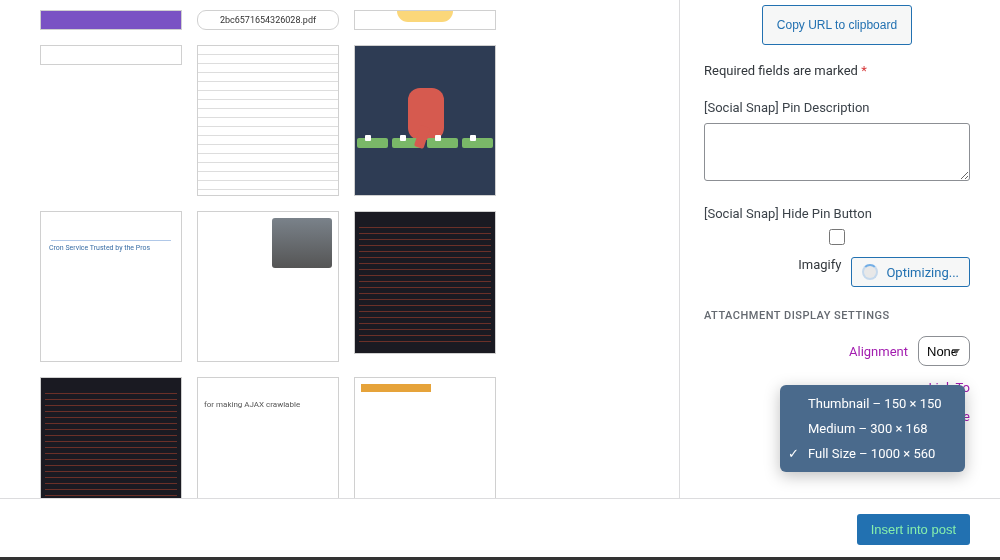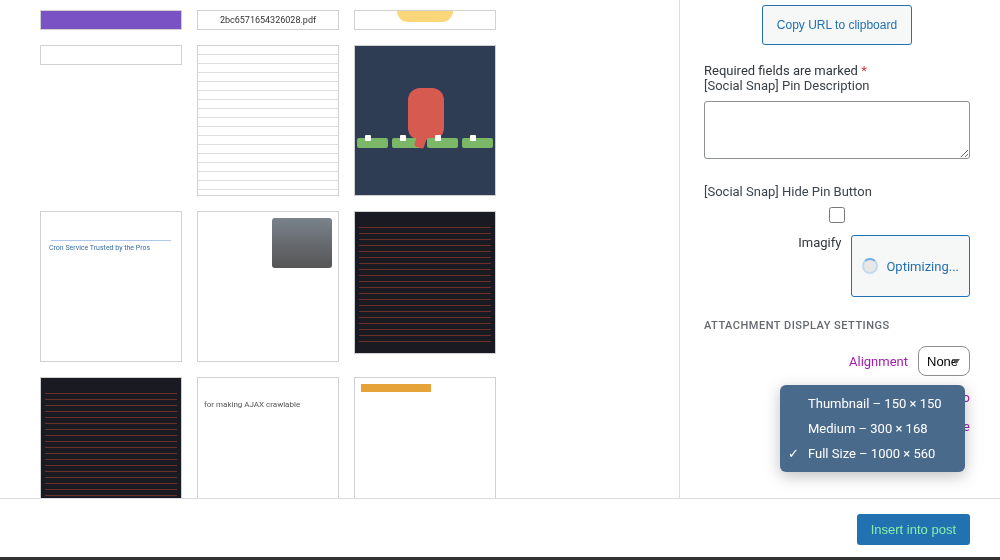--- a/index.html
+++ b/index.html
@@ -5,45 +5,45 @@
   * { box-sizing: border-box; margin: 0; padding: 0; }
   body { font-family: -apple-system, BlinkMacSystemFont, "Segoe UI", Roboto, sans-serif; font-size: 13px; color: #32373c; background: #fff; width: 1000px; height: 560px; overflow: hidden; position: relative; }
   .main { position: absolute; left: 0; top: 0; width: 680px; height: 498px; background: #fff; border-right: 1px solid #dcdcde; overflow: hidden; }
   .grid { padding: 10px 40px 0 40px; display: flex; flex-wrap: wrap; gap: 15px; }
   .thumb { width: 142px; background: #ccc; border: 1px solid #d0d0d0; position: relative; overflow: hidden; }
   .r0 { height: 20px; }
   .r1 { height: 151px; }
   .r2 { height: 143px; }
   .sidebar { position: absolute; right: 0; top: 0; width: 320px; height: 498px; background: #fff; padding: 5px 30px 10px 24px; overflow: hidden; }
   .copy-btn { display: block; margin: 0 auto 18px auto; padding: 12px 14px; color: #2271b1; border: 1px solid #2271b1; border-radius: 3px; background: #f6f7f7; cursor: pointer; font-size: 12px; }
-  .req { font-size: 13px; }
+  .req { font-size: 13px; margin-bottom: 22px; }
   .req .ast { color: #d63638; }
   .label { font-size: 13px; margin-bottom: 8px; color: #3c434a; }
   textarea.pin { width: 100%; height: 58px; border: 1px solid #8c8f94; border-radius: 3px; resize: vertical; margin-bottom: 18px; padding:5px; }
   .hide-row { margin-top:4px; }
   .hide-check { display:flex; justify-content:center; margin:8px 0 12px 0; }
   .hide-check input { width:16px; height:16px; }
   .imagify-row { display:flex; align-items:flex-start; justify-content:flex-end; gap:10px; margin-bottom:22px; }
   .imagify-row .lbl { font-size:13px; }
-  .opt-badge { display:flex; align-items:center; gap:8px; border:1px solid #2271b1; border-radius:3px; padding:22px 10px; color:#2271b1; background:#f6f7f7; font-size:13px; }
+  .opt-badge { display:flex; align-items:center; gap:8px; border:1px solid #2271b1; border-radius:3px; padding:6px 10px; color:#2271b1; background:#f6f7f7; font-size:13px; }
   .opt-badge .spin { width:16px; height:16px; border-radius:50%; border:2px solid #c5d9ed; border-top-color:#72aee6; background:#e8e8e8;}
   .ads-title { font-size:11px; letter-spacing:0.5px; color:#646970; text-transform:uppercase; margin-bottom:14px; font-weight:500;}
   .setting-row { display:flex; align-items:center; justify-content:flex-end; gap:10px; margin-bottom:14px; position:relative;}
   .setting-row .sl { font-size:13px; color:#a21caf; text-align:right;}
   select.sel { width:52px; height:30px; border:1px solid #8c8f94; border-radius:8px; padding:0 8px; font-size:13px; background:#fff; appearance:none;}
   .sel-wrap { position:relative; display:inline-block;}
   .sel-wrap::after { content:""; position:absolute; right:10px; top:13px; width:0;height:0;border-left:4px solid transparent;border-right:4px solid transparent;border-top:5px solid #555; pointer-events:none;}
   .footer { position:absolute; left:0; bottom:0; width:1000px; height:62px; background:#fff; border-top:1px solid #dcdcde; display:flex; align-items:center; justify-content:flex-end; padding-right:30px;}
   .insert-btn { background:#2271b1; color:#86efac; border:none; border-radius:3px; padding:8px 14px; font-size:13px; cursor:pointer;}
   .dropdown { position:absolute; right:35px; top:385px; width:185px; background:#4a6a8c; color:#fff; border-radius:6px; box-shadow:0 4px 16px rgba(0,0,0,0.25); padding:6px 0; z-index:50;}
   .dropdown .item { padding:5px 0 5px 28px; font-size:13px; white-space:nowrap; cursor:pointer; position:relative;}
   .dropdown .item .chk { position:absolute; left:8px; }
   .bottom-line { position:absolute; left:0; bottom:0; width:1000px; height:3px; background:#333;}
   
-  .thumb.t0{background:#7a52c4;} .thumb.t1{background:#fff;display:flex;align-items:center;justify-content:center;font-size:9px;color:#333;text-align:center;padding:2px;} .thumb.t2{background:#fff;} .thumb.t2::before{content:"";position:absolute;left:30%;right:30%;top:0;bottom:40%;background:#fbd77a;border-radius:0 0 50px 50px;} .thumb.t3{background:#fff;}
+  .thumb.t0{background:#7a52c4;} .thumb.t1{background:#fff;display:flex;align-items:center;justify-content:center;font-size:9px;color:#333;text-align:center;padding:2px;border-radius:9px;} .thumb.t2{background:#fff;} .thumb.t2::before{content:"";position:absolute;left:30%;right:30%;top:0;bottom:40%;background:#fbd77a;border-radius:0 0 50px 50px;} .thumb.t3{background:#fff;}
   .thumb.t4{background:#fff;} .thumb.t4::after{content:"";position:absolute;inset:0 0 0 0;background:repeating-linear-gradient(#fff,#fff 8px,#ddd 8px,#ddd 9px);} 
   .thumb.t5{background:#2e3c54;} .thumb.t5::before{content:"";position:absolute;left:38%;top:28%;width:36px;height:52px;background:#d65a4f;border-radius:12px;} .thumb.t5::after{content:"";position:absolute;left:44%;top:54%;width:10px;height:22px;background:#d65a4f;border-radius:2px;transform:rotate(18deg);} 
   .thumb.t5 .strip{position:absolute;left:0;right:0;top:62%;height:10px;display:flex;} .thumb.t5 .strip span{flex:1;background:#7ab868;margin:0 2px;border-radius:2px;height:10px;display:block;position:relative;} .thumb.t5 .strip span::before{content:"";position:absolute;left:25%;top:-3px;width:6px;height:6px;background:#fff;border-radius:1px;}
   .thumb.t6{background:#fff;} .thumb.t6::before{content:"";position:absolute;left:10px;right:10px;top:28px;height:1px;background:#b0c8e8;} .thumb.t6 .tx{position:absolute;left:8px;top:32px;right:8px;font-size:7px;color:#3a6ea5;}
   .thumb.t7{background:#fff;} .thumb.t7::before{content:"";position:absolute;right:6px;top:6px;width:60px;height:50px;background:linear-gradient(#7a828a,#555);border-radius:3px;}
   .thumb.t8,.thumb.t9{background:#1a1a22;} .thumb.t8::before,.thumb.t9::before{content:"";position:absolute;inset:10px 4px;background:repeating-linear-gradient(transparent,transparent 5px,#6b3028 5px,#6b3028 6px);}
   .thumb.t10{background:#fff;} .thumb.t10::before{content:"for making AJAX crawlable";position:absolute;left:6px;top:22px;right:6px;font-size:8px;color:#555;}
   .thumb.t11{background:#fff;} .thumb.t11::before{content:"";position:absolute;left:6px;top:6px;width:70px;height:8px;background:#e6a33a;}
 </style>
 </head>

